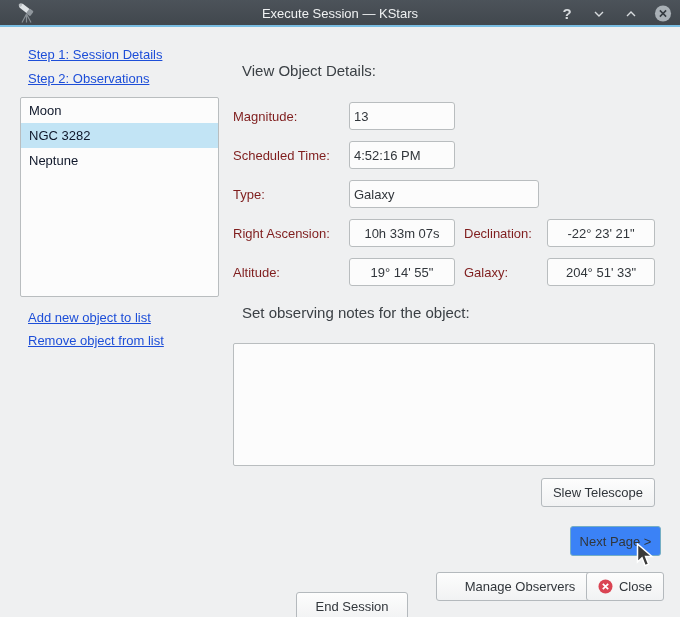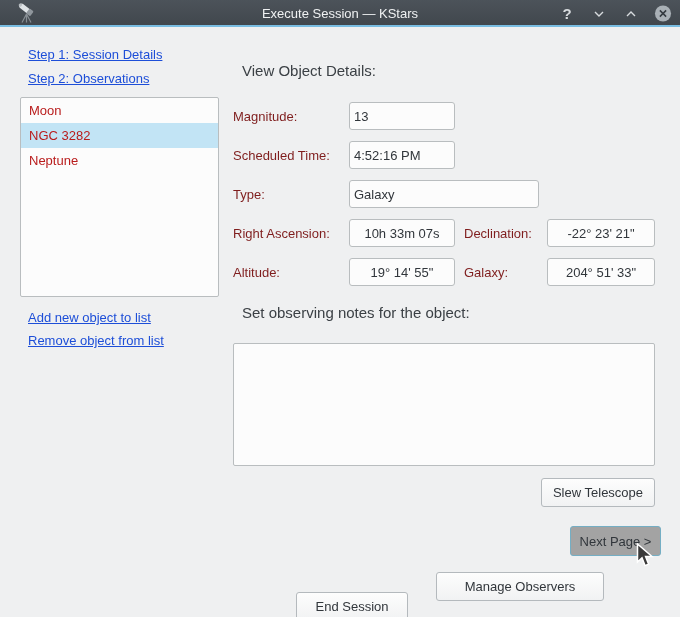--- a/index.html
+++ b/index.html
@@ -42,21 +42,21 @@
     cursor: pointer; white-space: nowrap; margin-left: 8px;
   }
   
   .listbox {
     position: absolute; left: 20px; top: 97px; width: 199px; height: 200px;
     background: #fcfcfc; border: 1px solid #b9bdbf; border-radius: 2px;
     overflow: hidden;
   }
   .list-item {
     height: 25px; line-height: 25px; padding-left: 8px;
-    color: #b91c1c; cursor: default;
+    color: #0f172a; cursor: default;
   }
   .list-item.selected { background: #c2e4f5; }
   
   .section-heading {
     position: absolute; color: #3b4045; font-size: 15px; white-space: nowrap;
   }
   
   .field-label { position: absolute; color: #7f1d1d; font-size: 13px; white-space: nowrap; }
   .field {
     position: absolute; height: 28px;
@@ -75,21 +75,21 @@
   .btn {
     position: absolute; height: 29px;
     background: linear-gradient(#fdfdfd, #f1f2f3);
     border: 1px solid #b4b9bd; border-radius: 3px;
     font-family: "Liberation Sans", "DejaVu Sans", sans-serif;
     font-size: 13px; color: #31363b;
     display: flex; align-items: center; justify-content: center; gap: 6px;
     cursor: default; white-space: nowrap;
   }
   .btn.highlight {
-    background: #a3a3a3;
+    background: #3b82f6;
     border-color: #74aec4;
   }
   
   .cursor { position: absolute; left: 636px; top: 543px; width: 19px; height: 26px; pointer-events: none; z-index: 5; }
 </style>
 </head>
 <body>
 
 <div id="window">
 
@@ -161,20 +161,29 @@
 
   <div class="section-heading" style="left:242px; top:304px;">Set observing notes for the object:</div>
   <textarea class="notes-area" style=""></textarea>
 
   <button class="btn" style="left:541px; top:478px; width:114px;">Slew Telescope</button>
 
   <button class="btn highlight" style="left:570px; top:526px; width:91px; height:30px;">Next Page &gt;</button>
 
   <button class="btn" style="left:296px; top:572px; width:112px;margin-top:20px;">End Session</button>
   <button class="btn" style="left:436px; top:572px; width:168px;">Manage Observers</button>
+  <button class="btn" style="left:586px; top:572px; width:78px;">
+    <span style="display:inline-flex;">
+      <svg width="15" height="15" viewBox="0 0 15 15">
+        <circle cx="7.5" cy="7.5" r="7" fill="#da4453"></circle>
+        <path d="M4.8 4.8 L10.2 10.2 M10.2 4.8 L4.8 10.2" stroke="#ffffff" stroke-width="1.7"></path>
+      </svg>
+    </span>
+    <span>Close</span>
+  </button>
 
   <span class="cursor">
     <svg width="19" height="26" viewBox="0 0 19 26">
       <path d="M1.5,1 L1.5,19 L6,14.8 L9,22.6 L12.6,21.1 L9.6,13.5 L16,13.5 Z" fill="#3a3a3a" stroke="#ffffff" stroke-width="1.5"></path>
     </svg>
   </span>
 
 </div>
 
 </body></html>

